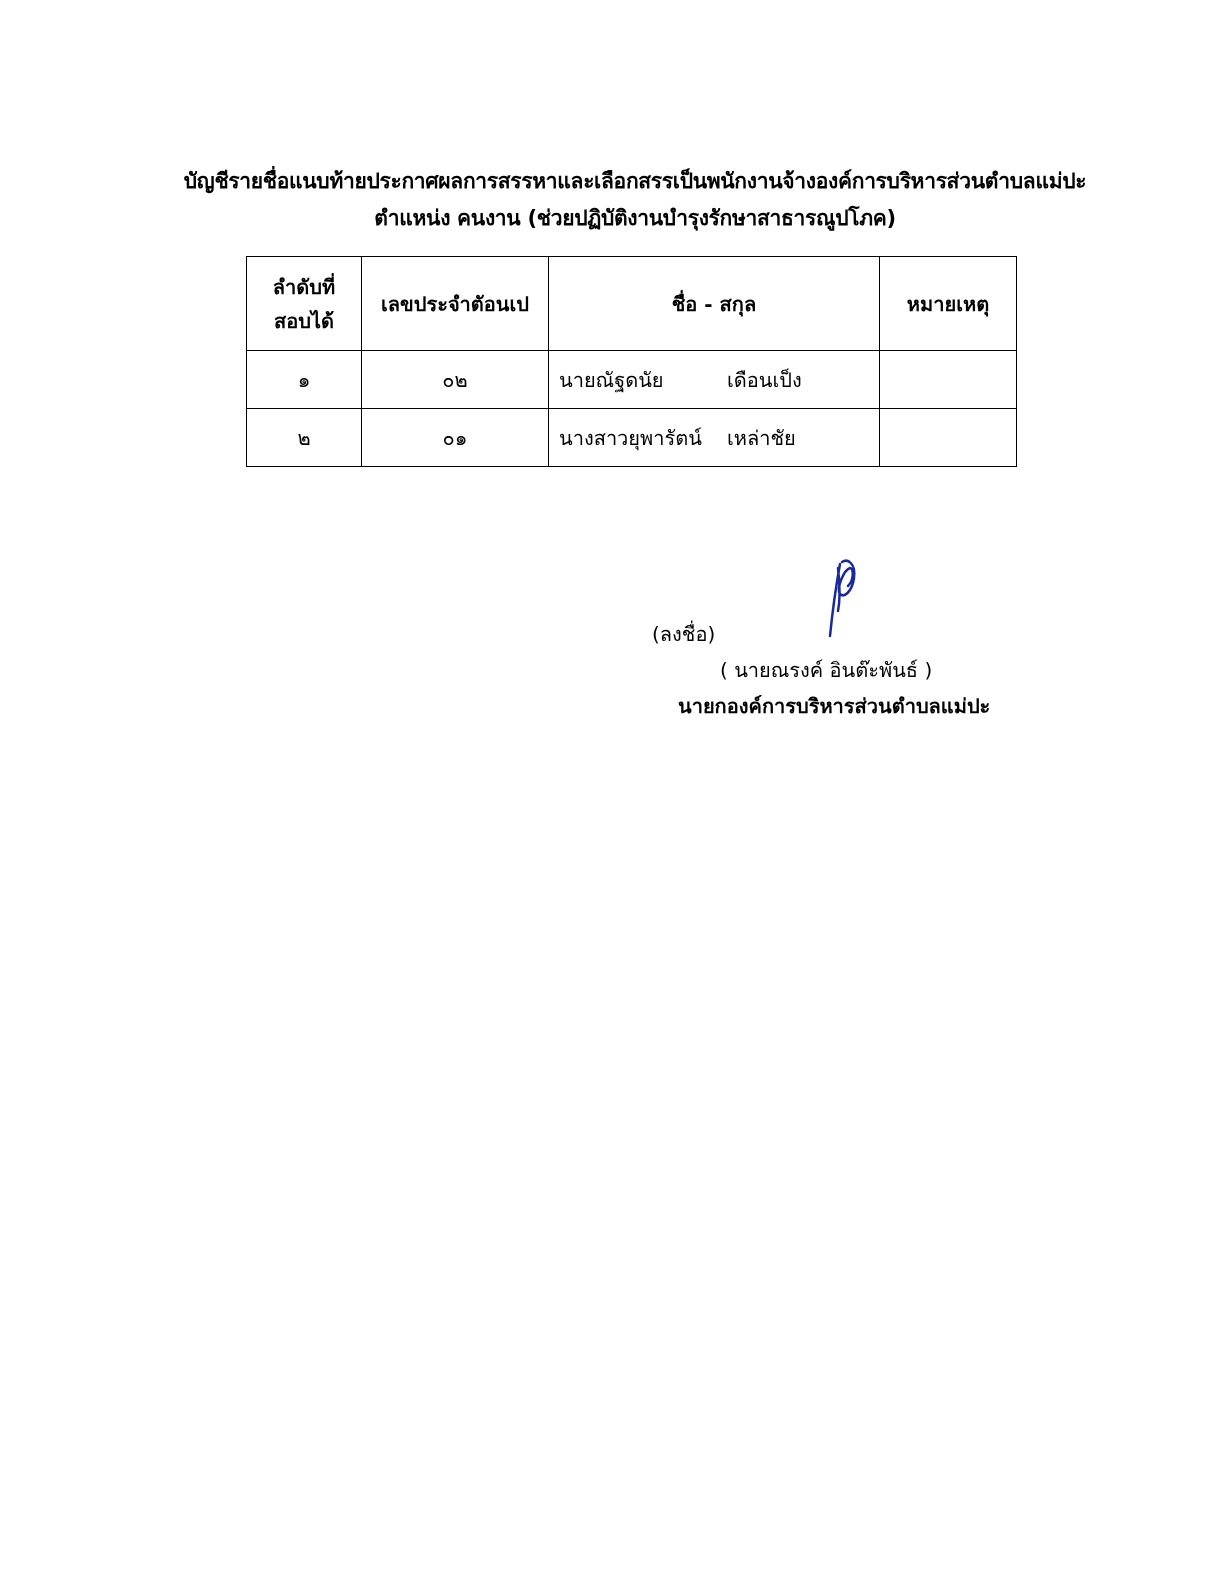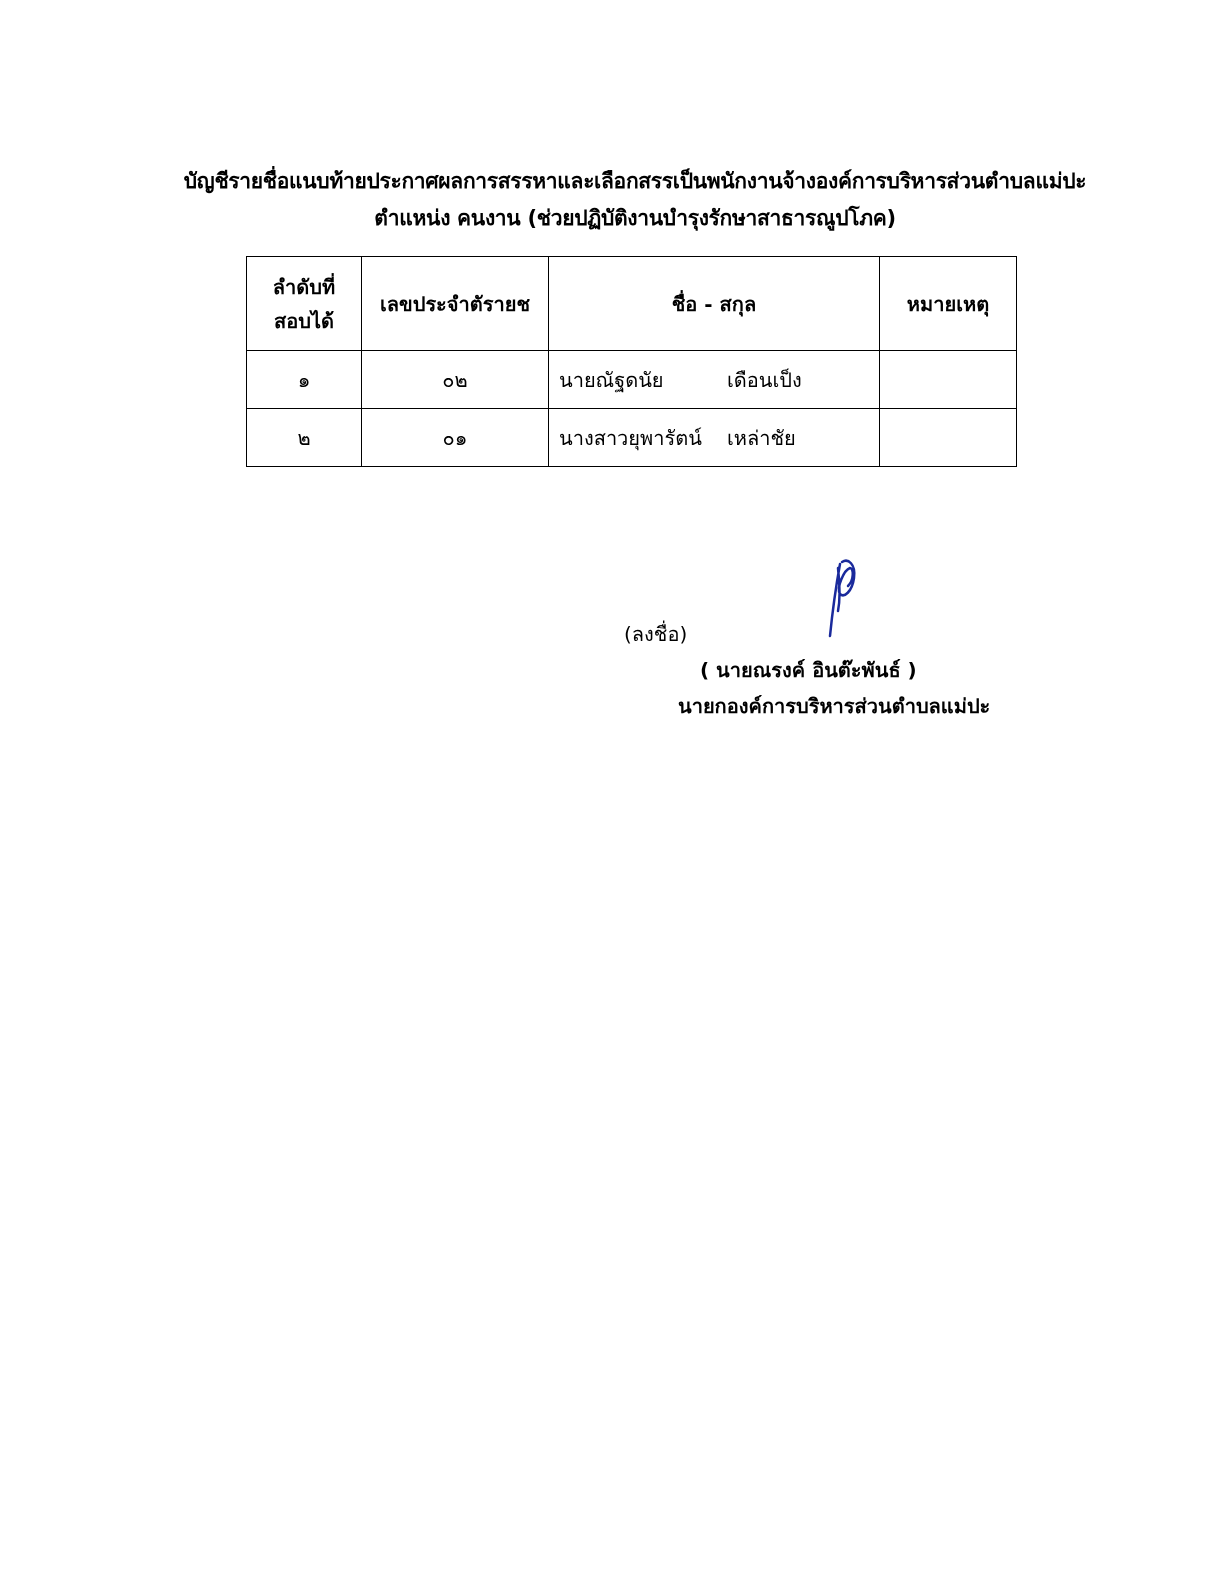--- a/index.html
+++ b/index.html
@@ -52,22 +52,22 @@
       vertical-align: middle;
     }
     .c1 { width: 114px; }
     .c2 { width: 186px; }
     .c3 { width: 330px; margin-left: 22px; }
     .c4 { width: 136px; }
     td.center { text-align: center; }
     td.name { padding-left: 10px !important; white-space: nowrap; margin-top: 36px; }
     .first { display: inline-block; width: 168px; }
     .sign-block { position: absolute; font-size: 20px; }
-    .sign-label { left: 624px; top: 618px; }
-    .signer { left: 700px; top: 654px; font-weight: bold; }
+    .sign-label { left: 652px; top: 618px; }
+    .signer { left: 720px; top: 654px; }
     .position { left: 678px; top: 690px; font-weight: bold; }
     .signature {
       position: absolute;
       left: 818px;
       top: 556px;
       width: 45px;
       height: 85px;
     }
   </style>
 </head>
@@ -76,21 +76,21 @@
 <div class="title l1">บัญชีรายชื่อแนบท้ายประกาศผลการสรรหาและเลือกสรรเป็นพนักงานจ้างองค์การบริหารส่วนตำบลแม่ปะ</div>
 <div class="title l2">ตำแหน่ง  คนงาน (ช่วยปฏิบัติงานบำรุงรักษาสาธารณูปโภค)</div>
 
 <table class="results">
   <thead>
     <tr>
       <th class="c1">
         <div>ลำดับที่</div>
         <div>สอบได้</div>
       </th>
-      <th class="c2">เลขประจำตัรายช</th>
+      <th class="c2">เลขประจำตัอนเป</th>
       <th class="c3">ชื่อ - สกุล</th>
       <th class="c4">หมายเหตุ</th>
     </tr>
   </thead>
   <tbody>
     <tr>
       <td class="center">๑</td>
       <td class="center">๐๒</td>
       <td class="name"><span class="first">นายณัฐดนัย</span><span>เดือนเป็ง</span></td>
       <td></td>

